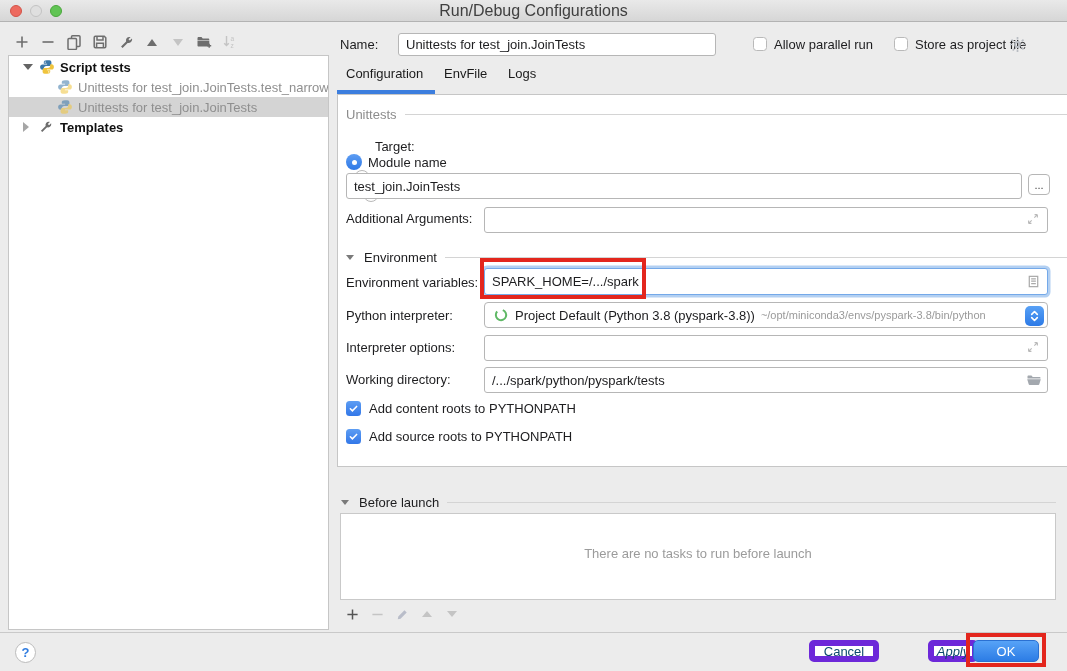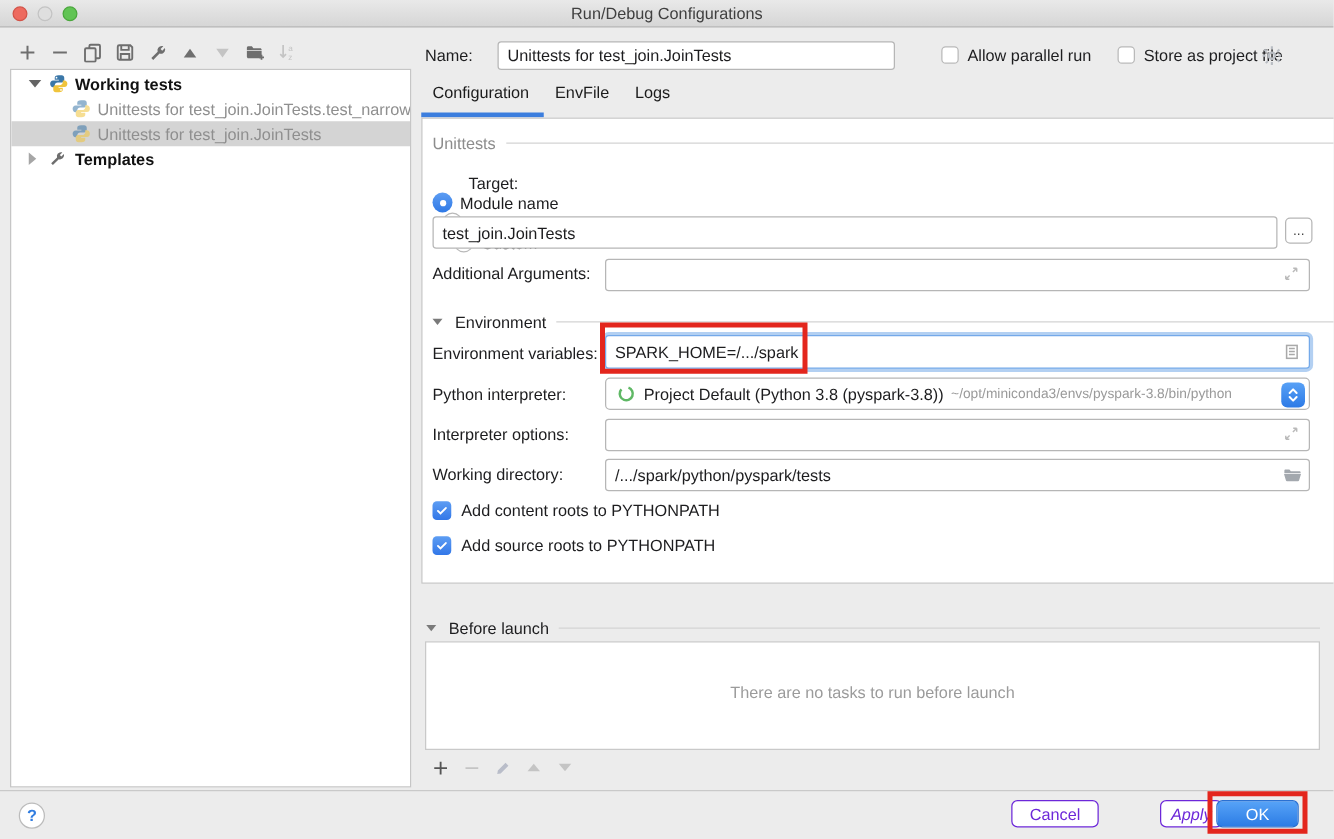--- a/index.html
+++ b/index.html
@@ -3,21 +3,21 @@
 <meta charset="utf-8">
 <style>
   * { box-sizing: border-box; margin: 0; padding: 0; }
   html,body { width:1067px; height:671px; }
   body { font-family:"Liberation Sans", sans-serif; font-size:13px; color:#1d1d1f; background:#ececec; }
   .window { position:relative; width:1067px; height:671px; background:#ececec; overflow:hidden; }
 
   
   .titlebar { position:absolute; left:0; top:0; width:100%; height:22px;
               background:linear-gradient(#e9e9e9,#d6d6d6); border-bottom:1px solid #b3b3b3; }
-  .titlebar .title { text-align:center; line-height:21px; color:#404040; font-size:13px; }
+  .titlebar .title { text-align:center; line-height:21px; color:#404040; font-size:16px; }
   .light { position:absolute; top:5px; width:12px; height:12px; border-radius:50%; }
   .light.red   { left:10px; background:#ed6a5f; border:0.5px solid #d35348; }
   .light.gray  { left:30px; background:#dfdfdf; border:0.5px solid #c3c3c3; }
   .light.green { left:50px; background:#61c454; border:0.5px solid #4aa73c; }
 
   
   .tree-toolbar { position:absolute; left:14px; top:32px; height:20px; display:flex; align-items:center; gap:10px; }
   .tbi { width:16px; height:16px; display:flex; align-items:center; justify-content:center; color:#6e6e6e; }
   .tbi.dis { color:#c4c4c4; }
   .tbi svg { display:block; }
@@ -90,22 +90,22 @@
   .bl-toolbar { position:absolute; left:345px; top:607px; display:flex; align-items:center; gap:11px; }
   .bl-toolbar .tbi { width:14px; height:14px; }
   .tri.up2   { border-left:5px solid transparent; border-right:5px solid transparent; border-bottom:6px solid #c4c4c4; }
   .tri.down2 { border-left:5px solid transparent; border-right:5px solid transparent; border-top:6px solid #c4c4c4; }
 
   
   .separator { position:absolute; left:0; right:0; top:632px; height:1px; background:#c9c9c9; }
   .help-btn { position:absolute; left:15px; top:642px; width:21px; height:21px; border-radius:50%;
               background:#fff; border:1px solid #bcbcbc; color:#2f7ce0; font-weight:bold;
               display:flex; align-items:center; justify-content:center; font-size:13px; }
-  .btn { position:absolute; top:640px; height:22px; border-radius:5px; background:#fff; border:1px solid #6d28d9;
-         display:flex; align-items:center; justify-content:center; font-size:13px; color:#6d28d9; }
+  .btn { position:absolute; top:640px; height:22px; border-radius:5px; background:#fff; border:6px solid #6d28d9;
+         display:flex; align-items:center; justify-content:center; font-size:13px; color:#0c4a6e; }
   .btn.primary { background:linear-gradient(#57a3f7,#2c7ce5); border:1px solid #2a70d2; color:#fff; }
 
   
   .annot { position:absolute; border:4px solid #e3261d; background:transparent; z-index:9; }
   .annot-env { left:480px; top:258px; width:166px; height:41px; }
   .annot-ok  { left:966px; top:633px; width:80px; height:34px; }
 </style>
 </head>
 <body>
 
@@ -174,21 +174,21 @@
           <span class="chev-down"></span>
         </span>
       <span class="tree-ico">
         <svg width="16" height="16" viewBox="0 0 16 16">
           <path fill="#3b77a8" d="M7.9 1.2c-2.3 0-3.1.9-3.1 2v1.6h3.3v.6H3.4c-1.3 0-2.3 1-2.3 2.6 0 1.6 1 2.7 2.3 2.7h1.4V9.2c0-1.3 1.1-2.3 2.4-2.3h3.3c1.1 0 1.9-.9 1.9-2V3.2c0-1.1-.9-2-2-2H7.9z"></path>
           <circle cx="6.2" cy="3.1" r=".7" fill="#fff"></circle>
           <path fill="#f0c43c" d="M8.1 14.8c2.3 0 3.1-.9 3.1-2v-1.6H7.9v-.6h4.7c1.3 0 2.3-1 2.3-2.6 0-1.6-1-2.7-2.3-2.7h-1.4v1.5c0 1.3-1.1 2.3-2.4 2.3H5.5c-1.1 0-1.9.9-1.9 2v1.7c0 1.1.9 2 2 2h2.5z"></path>
           <circle cx="9.8" cy="12.9" r=".7" fill="#fff"></circle>
           </svg>
       </span>
-      <span class="lbl-bold">Working tests</span>
+      <span class="lbl-bold">Script tests</span>
     </div>
     <div class="tree-row child">
       <span class="tree-ico fade">
         <svg width="16" height="16" viewBox="0 0 16 16">
           <path fill="#3b77a8" d="M7.9 1.2c-2.3 0-3.1.9-3.1 2v1.6h3.3v.6H3.4c-1.3 0-2.3 1-2.3 2.6 0 1.6 1 2.7 2.3 2.7h1.4V9.2c0-1.3 1.1-2.3 2.4-2.3h3.3c1.1 0 1.9-.9 1.9-2V3.2c0-1.1-.9-2-2-2H7.9z"></path>
           <path fill="#f0c43c" d="M8.1 14.8c2.3 0 3.1-.9 3.1-2v-1.6H7.9v-.6h4.7c1.3 0 2.3-1 2.3-2.6 0-1.6-1-2.7-2.3-2.7h-1.4v1.5c0 1.3-1.1 2.3-2.4 2.3H5.5c-1.1 0-1.9.9-1.9 2v1.7c0 1.1.9 2 2 2h2.5z"></path>
           </svg>
       </span>
       <span class="lbl-gray">Unittests for test_join.JoinTests.test_narrow</span>
     </div>

